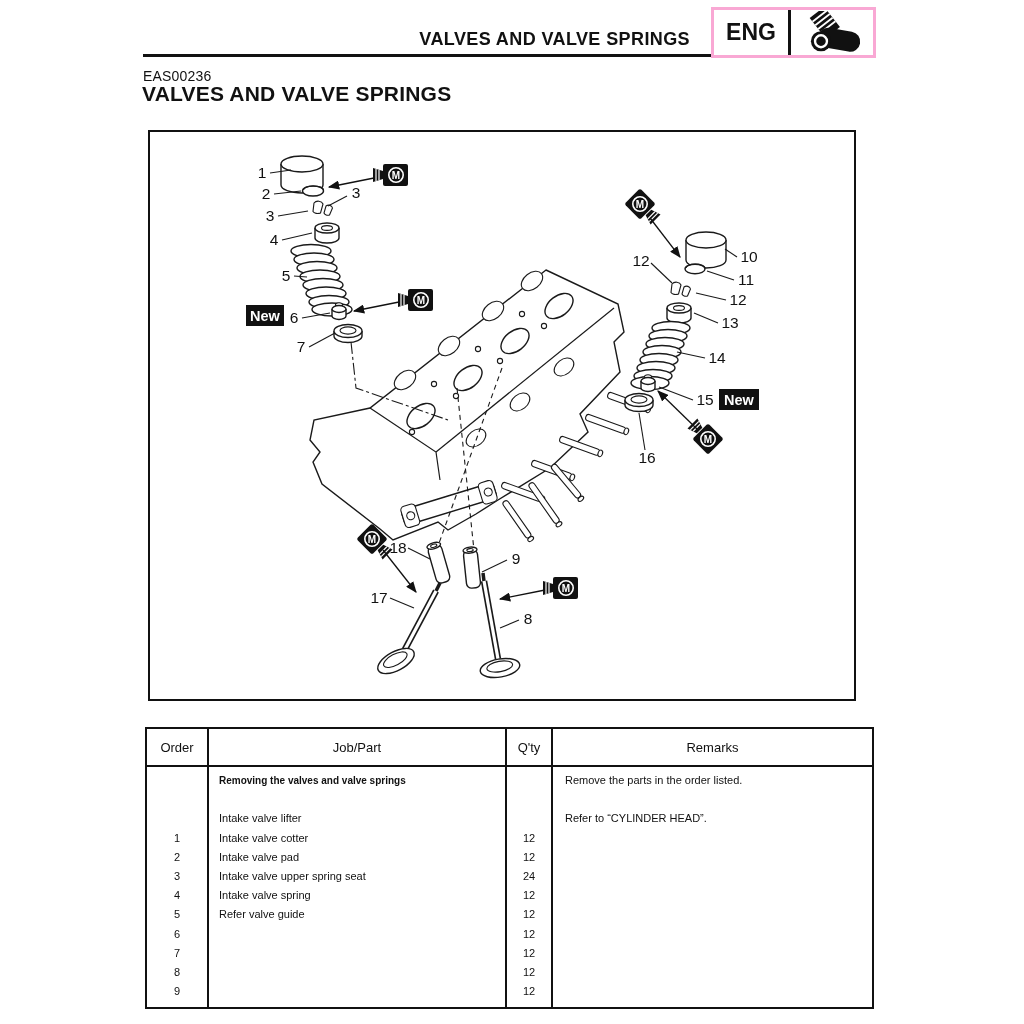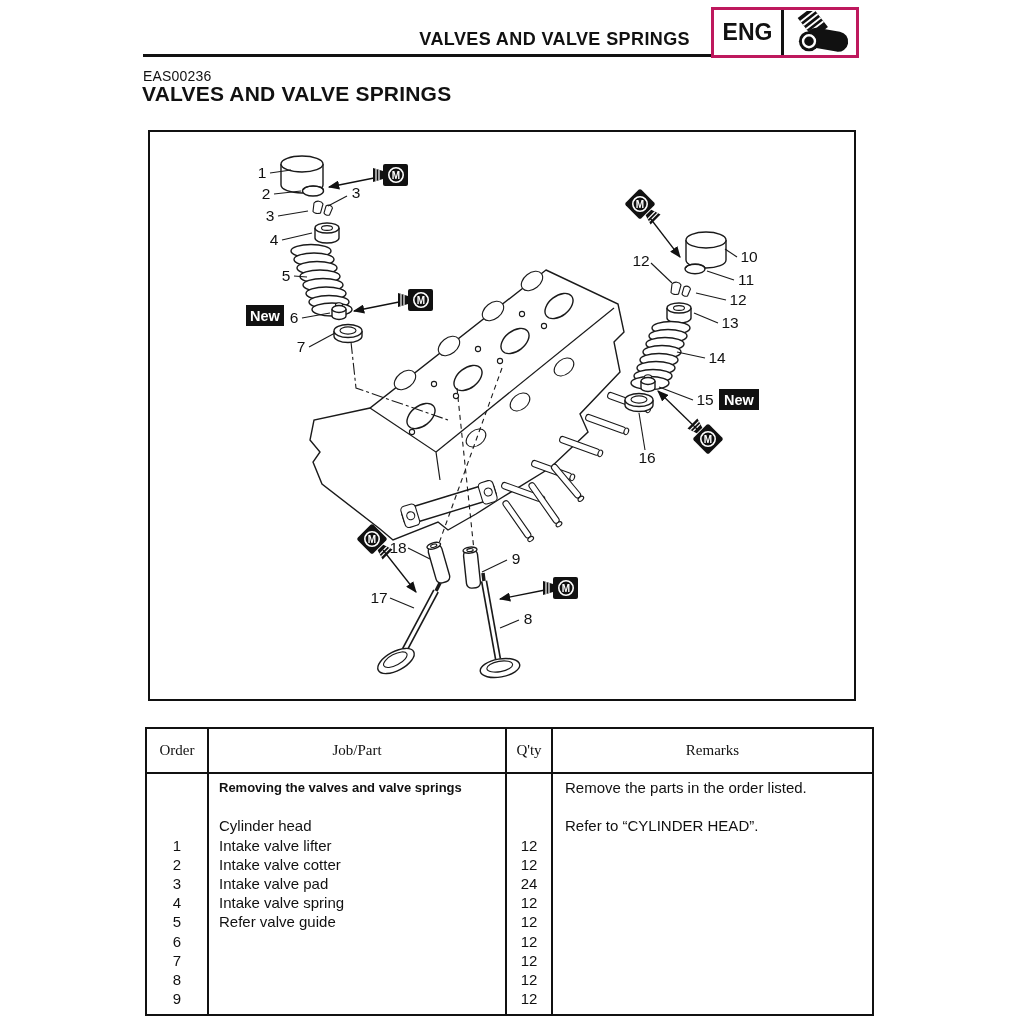--- a/index.html
+++ b/index.html
@@ -4,49 +4,49 @@
 <style>
   html,body{margin:0;padding:0;}
   body{
     width:1024px;height:1024px;background:#ffffff;position:relative;
     font-family:"Liberation Sans", sans-serif;color:#111;overflow:hidden;
   }
   .abs{position:absolute;}
   
   .page-title{top:29px;right:334px;font-size:18px;font-weight:bold;letter-spacing:.4px;white-space:nowrap;}
   .header-rule{left:143px;top:54px;width:568px;height:3px;background:#111;}
-  .eng-box{left:711px;top:7px;width:148px;height:51px;border:3px solid #be185d;box-sizing:border-box;display:flex;background:#fff;}
+  .eng-box{left:711px;top:7px;width:165px;height:51px;border:3px solid #f9a8d4;box-sizing:border-box;display:flex;background:#fff;}
   .eng-left{width:74px;display:flex;align-items:center;justify-content:center;font-size:23px;font-weight:bold;border-right:3px solid #111;}
   .eng-right{flex:1;display:flex;align-items:center;justify-content:center;}
   
   .section-code{left:143px;top:68px;font-size:14px;letter-spacing:.2px;}
   .section-heading{left:142px;top:82px;font-size:21px;font-weight:bold;letter-spacing:.2px;margin:0;}
   
   .diagram-frame{left:148px;top:130px;width:708px;height:571px;border:2px solid #111;box-sizing:border-box;background:#fff;}
   .st{fill:#fff;stroke:#1a1a1a;stroke-width:1.4;}
   .st2{fill:#fff;stroke:#1a1a1a;stroke-width:1.1;}
   .ln2{fill:none;stroke:#1a1a1a;stroke-width:1.2;}
   .blk{fill:#111;stroke:none;}
   .callout{font-size:15.5px;fill:#111;text-anchor:middle;}
   .gm{font-size:10px;font-weight:bold;fill:#fff;text-anchor:middle;}
   .newtxt{font-size:14.5px;font-weight:bold;fill:#fff;text-anchor:middle;}
   
   .parts-table{left:145px;top:727px;width:729px;border:2px solid #111;box-sizing:border-box;background:#fff;}
   .trow{display:grid;grid-template-columns:62px 298px 46px auto;}
   .thead{border-bottom:2px solid #111;}
   .tc{border-right:2px solid #111;box-sizing:border-box;}
   .tc:last-child{border-right:none;}
-  .thead .tc{height:43px;display:flex;align-items:center;justify-content:center;font-size:15px;font-family:Liberation Serif, serif;}
+  .thead .tc{height:36px;display:flex;align-items:center;justify-content:center;font-size:13px;}
   .tbody{min-height:238px;}
   .col{padding-top:4px;padding-bottom:6px;}
-  .ln{height:19.2px;line-height:19.2px;font-size:15px;white-space:nowrap;}
+  .ln{height:19.2px;line-height:19.2px;font-size:11px;white-space:nowrap;}
   .c-center{text-align:center;}
   .c-job{padding-left:10px;}
   .c-remarks{padding-left:12px;}
-  .job-heading{width:280px;line-height:19.2px;height:38.4px;font-size:13px;font-weight:bold;}
+  .job-heading{width:280px;line-height:19.2px;height:38.4px;font-size:10px;font-weight:bold;}
 </style>
 </head>
 <body>
 
 <div class="abs page-title">VALVES AND VALVE SPRINGS</div>
 <div class="abs header-rule"></div>
 <div class="abs eng-box">
   <div class="eng-left">ENG</div>
   <div class="eng-right">
     <svg width="72" height="44" viewBox="0 0 72 48">
@@ -414,24 +414,24 @@
       <div class="ln">3</div>
       <div class="ln">4</div>
       <div class="ln">5</div>
       <div class="ln">6</div>
       <div class="ln">7</div>
       <div class="ln">8</div>
       <div class="ln">9</div>
     </div>
     <div class="tc col c-job">
       <div class="job-heading">Removing the valves and valve springs</div>
-      <div class="ln">Cylinder head</div>
       <div class="ln">Intake valve lifter</div>
       <div class="ln">Intake valve cotter</div>
       <div class="ln">Intake valve pad</div>
+      <div class="ln">Intake valve upper spring seat</div>
       <div class="ln">Intake valve spring</div>
       <div class="ln">Refer valve guide</div>
     </div>
     <div class="tc col c-center">
       <div class="ln"></div>
         <div class="ln"></div>
         <div class="ln"></div>
       <div class="ln">12</div>
       <div class="ln">12</div>
       <div class="ln">24</div>

